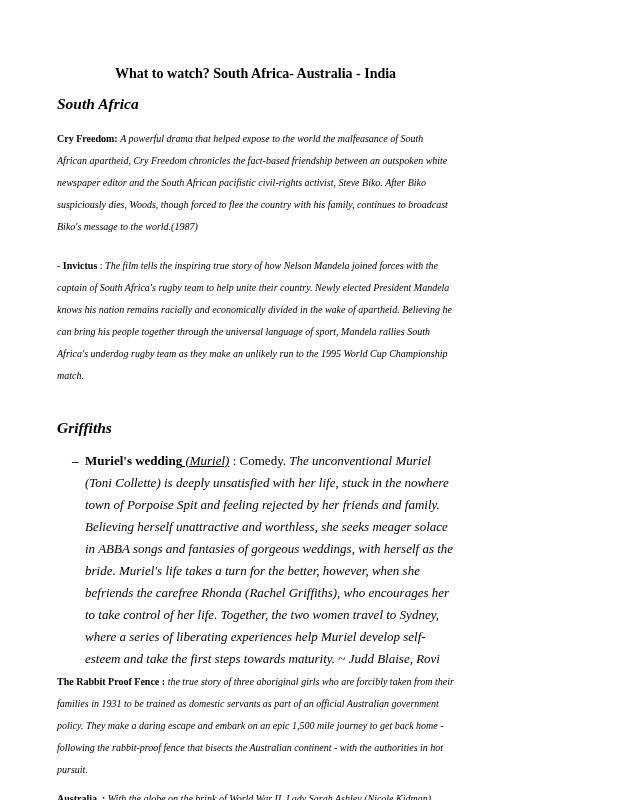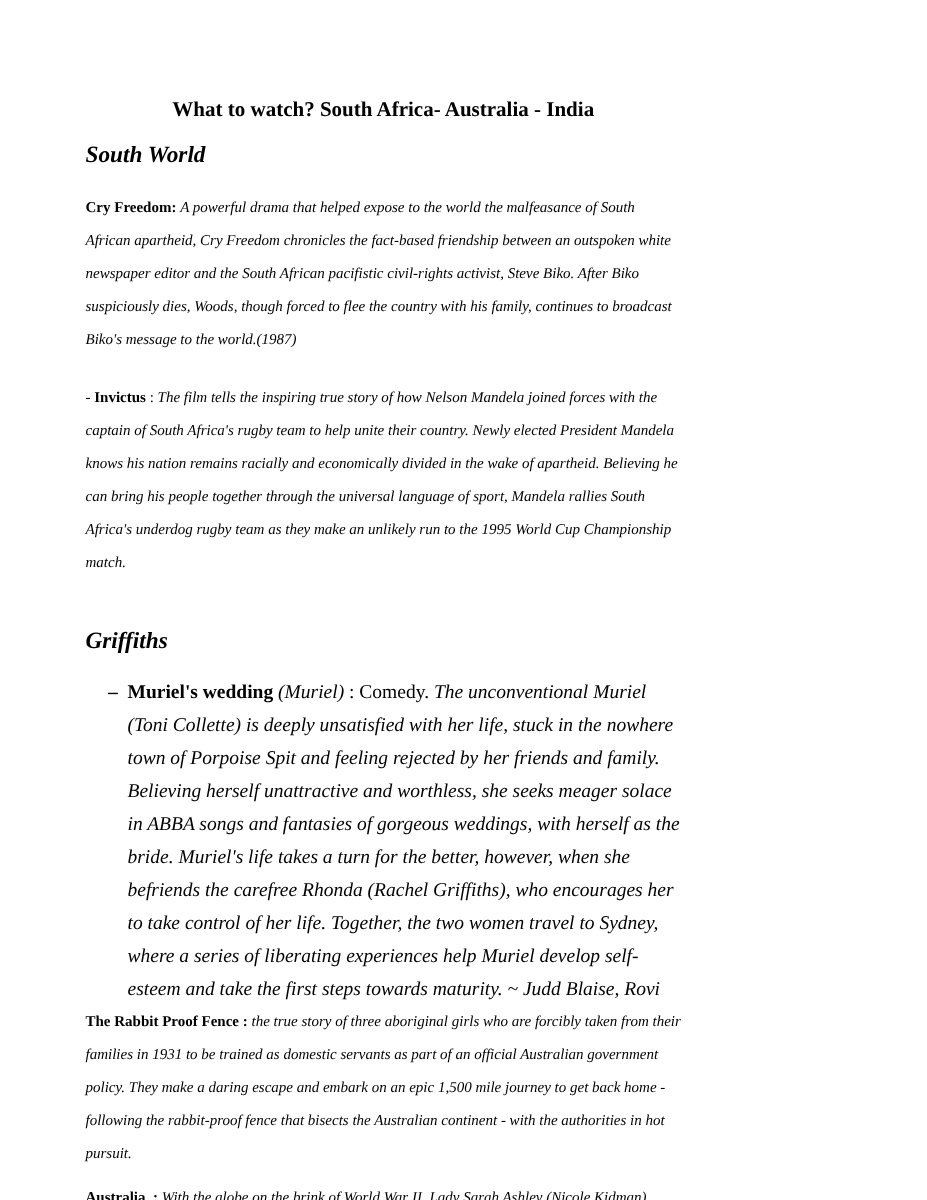--- a/index.html
+++ b/index.html
@@ -48,32 +48,32 @@
     padding-left: 28px;
   }
   .bullet-dash {
     position: absolute;
     left: 15px;
     top: 0;
     font-weight: bold;
     font-style: normal;
   }
   .lead-bold   { font-weight: bold; font-style: normal; }
-  .lead-italic { font-style: italic; font-weight: normal; }
+  .lead-italic { font-style: italic; font-weight: normal; text-decoration: underline; }
   .roman       { font-style: normal; font-weight: normal; }
   .body-italic { font-style: italic; }
 </style>
 </head>
 <body>
 
 <div class="page">
 
   <h1 class="doc-title">What to watch? South Africa- Australia - India</h1>
 
-  <h2 class="section-heading heading-sa">South World</h2>
+  <h2 class="section-heading heading-sa">South Africa</h2>
 
   <p class="para para-cry"><span class="lead-bold">Cry Freedom:</span><span class="roman"> </span><span class="body-italic">A powerful drama that helped expose to the world the malfeasance of South African apartheid, Cry Freedom chronicles the fact-based friendship between an outspoken white newspaper editor and the South African pacifistic civil-rights activist, Steve Biko. After Biko suspiciously dies, Woods, though forced to flee the country with his family, continues to broadcast Biko's message to the world.(1987)</span></p>
 
   <p class="para para-invictus"><span class="roman">- </span><span class="lead-bold">Invictus</span><span class="roman"> : </span><span class="body-italic">The film tells the inspiring true story of how Nelson Mandela joined forces with the captain of South Africa's rugby team to help unite their country. Newly elected President Mandela knows his nation remains racially and economically divided in the wake of apartheid. Believing he can bring his people together through the universal language of sport, Mandela rallies South Africa's underdog rugby team as they make an unlikely run to the 1995 World Cup Championship match.</span></p>
 
   <h2 class="section-heading heading-au">Griffiths</h2>
 
   <div class="bullet-item">
     <span class="bullet-dash">–</span><span class="lead-bold">Muriel's wedding</span><span class="lead-italic"> (Muriel)</span><span class="roman"> : </span><span class="roman">Comedy. </span><span class="body-italic">The unconventional Muriel (Toni Collette) is deeply unsatisfied with her life, stuck in the nowhere town of Porpoise Spit and feeling rejected by her friends and family. Believing herself unattractive and worthless, she seeks meager solace in ABBA songs and fantasies of gorgeous weddings, with herself as the bride. Muriel's life takes a turn for the better, however, when she befriends the carefree Rhonda (Rachel Griffiths), who encourages her to take control of her life. Together, the two women travel to Sydney, where a series of liberating experiences help Muriel develop self-esteem and take the first steps towards maturity. ~ Judd Blaise, Rovi</span>
   </div>

